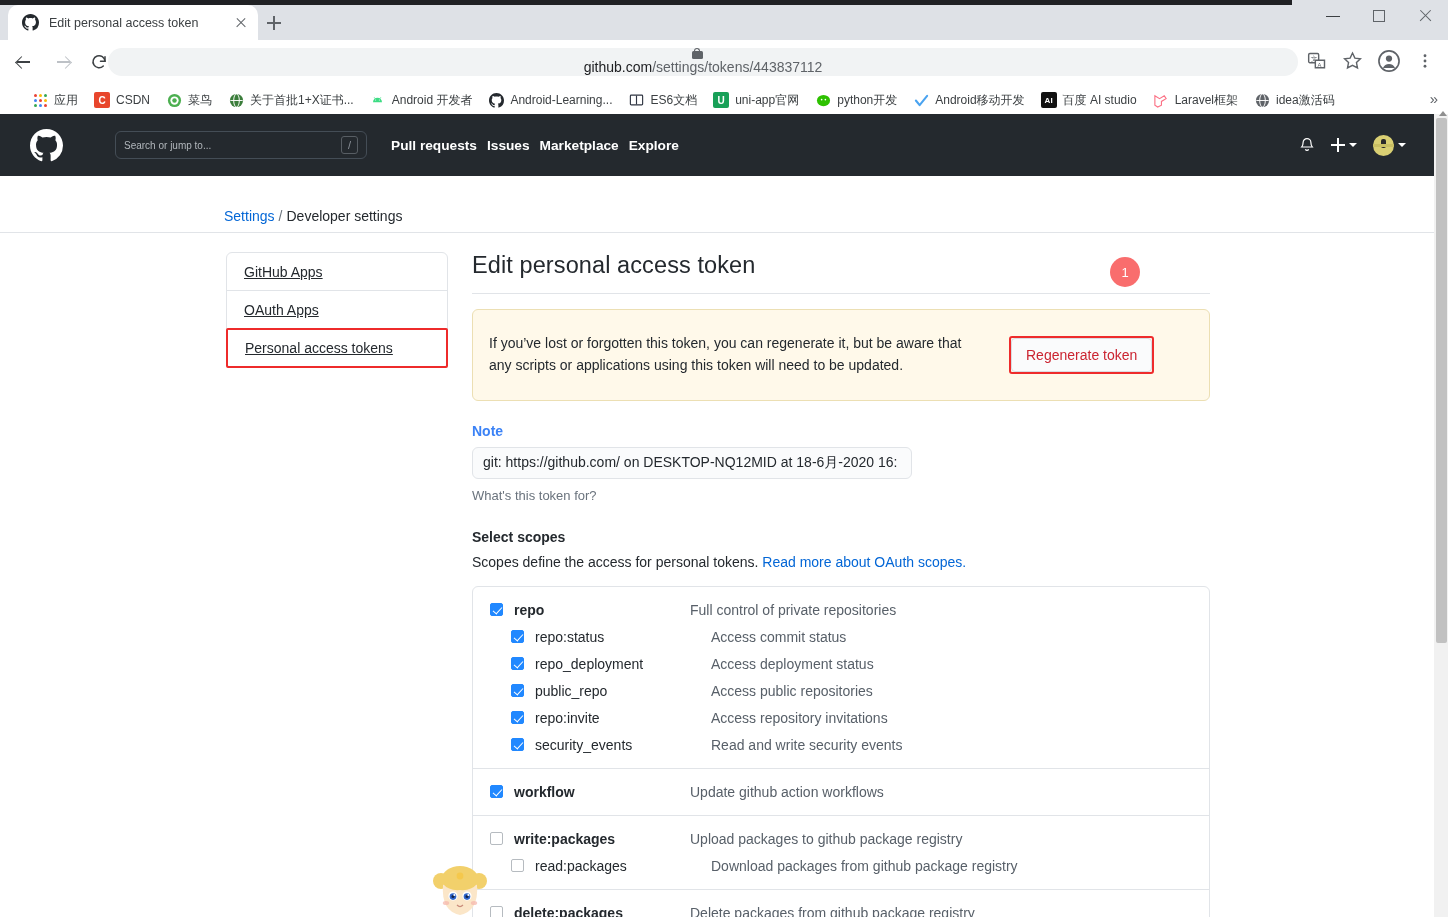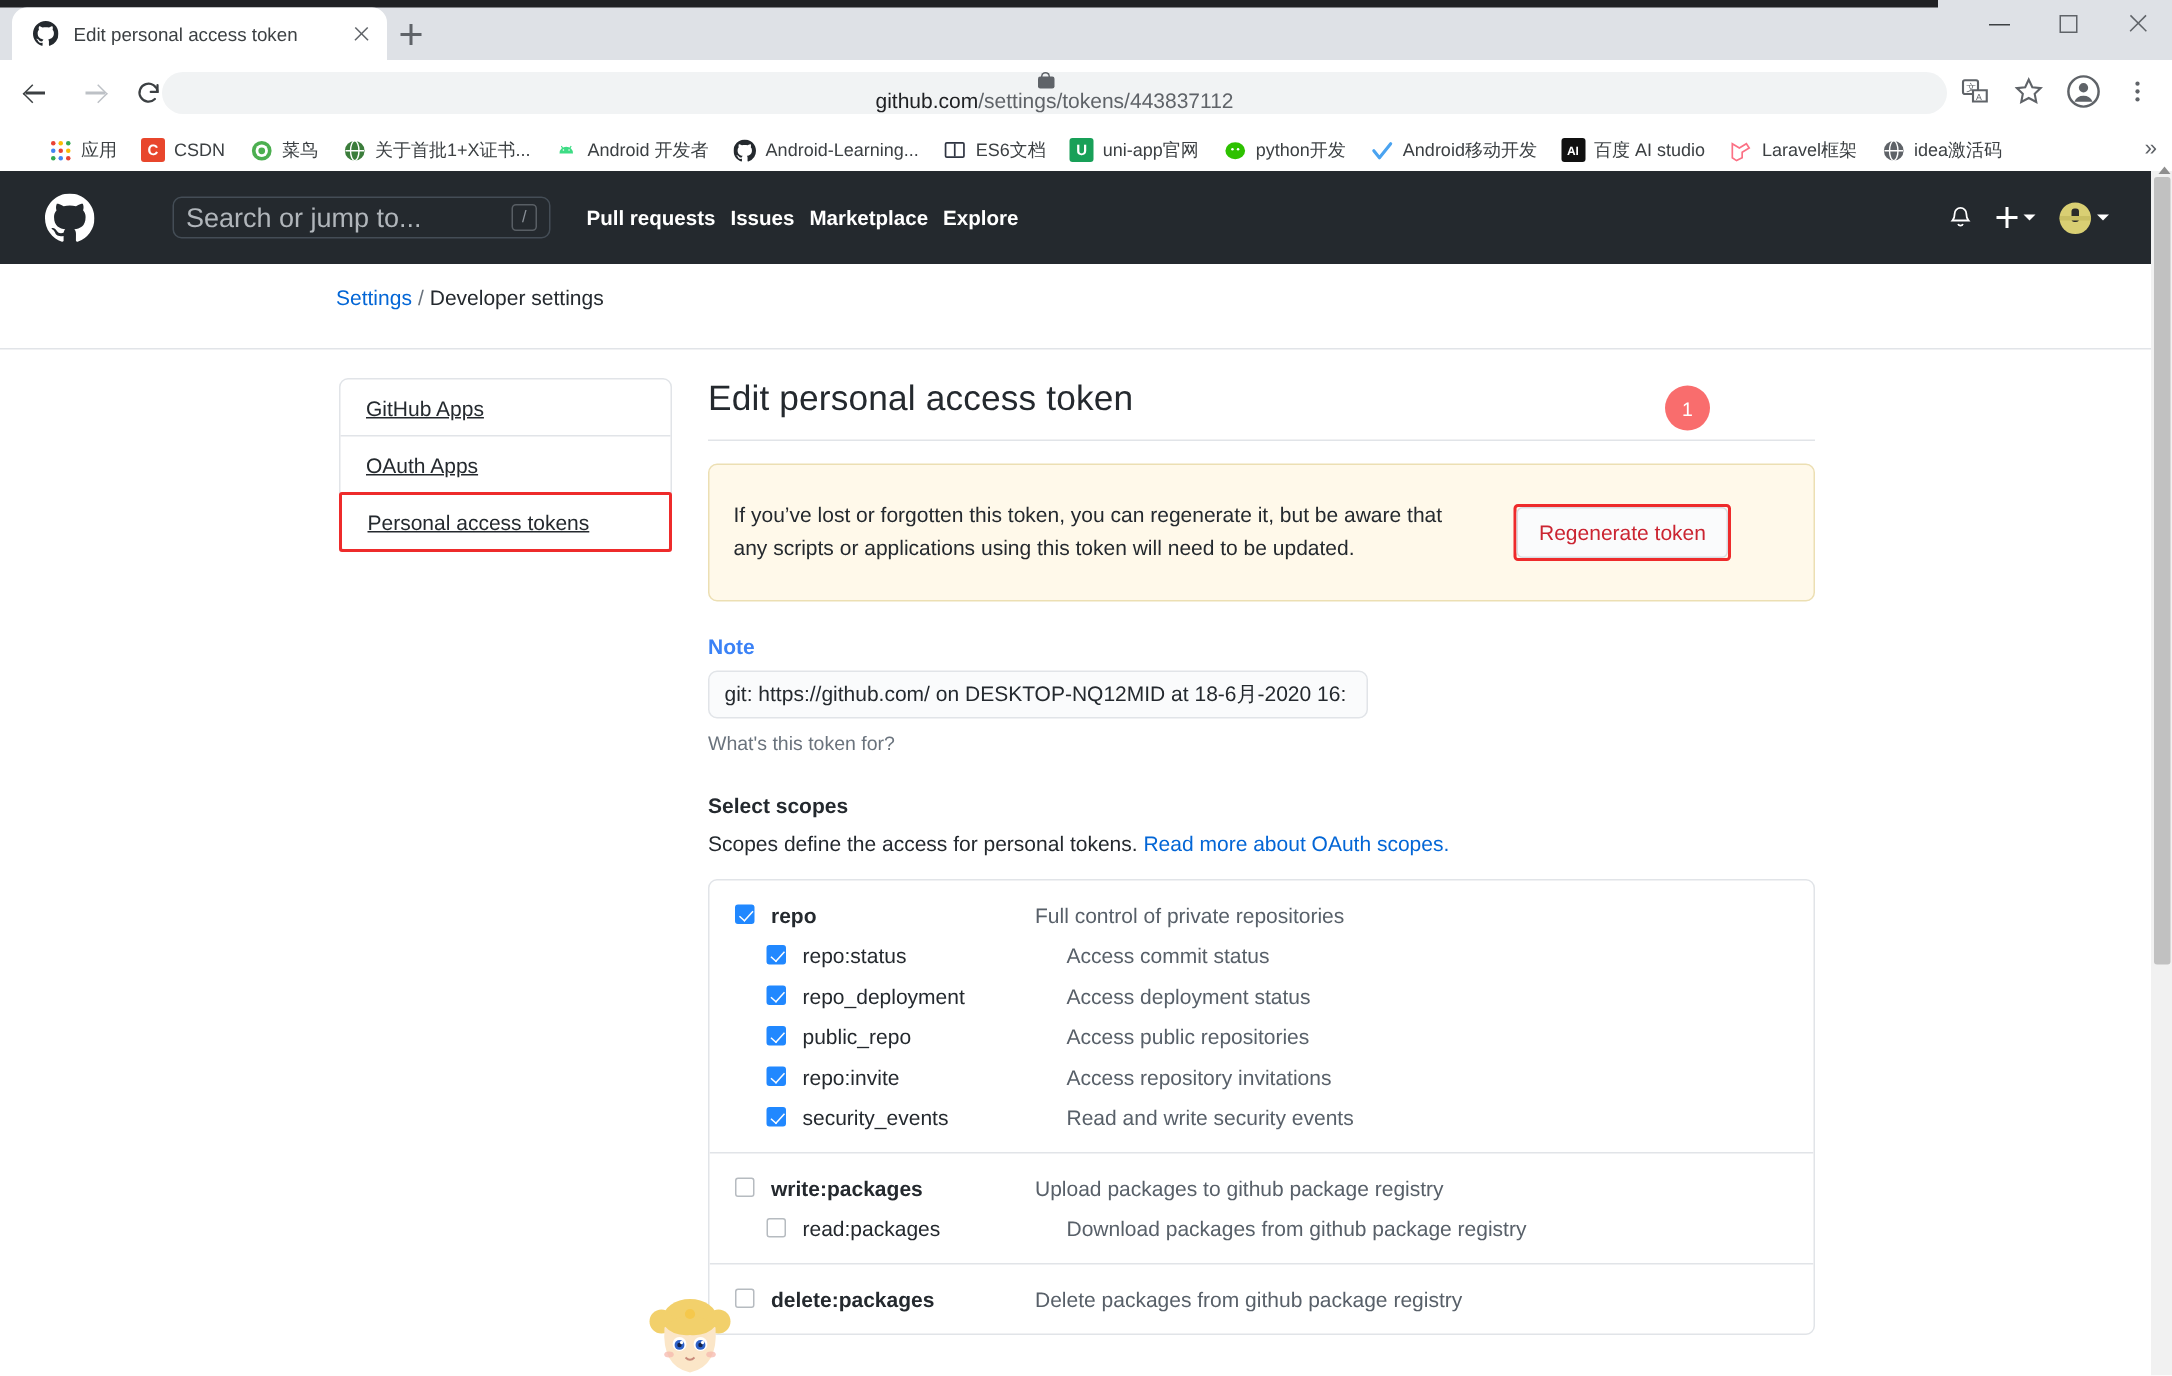--- a/index.html
+++ b/index.html
@@ -124,21 +124,21 @@
   .gh-header {
     position: absolute; top: 0; left: 0; width: 1434px; height: 62px;
     background: #24292e; display: flex; align-items: center;
   }
   .gh-logo { margin-left: 30px; width: 33px; height: 33px; }
   .gh-search {
     margin-left: 52px; width: 252px; height: 28px; border: 1px solid #444d56;
     border-radius: 6px; display: flex; align-items: center; padding: 0 8px;
     background: transparent;
   }
-  .gh-search-ph { flex: 1 1 auto; font-size: 18px; color: #b1b6bb; }
+  .gh-search-ph { flex: 1 1 auto; font-size: 10px; color: #b1b6bb; }
   .slashkey {
     width: 17px; height: 18px; border: 1px solid #585e64; border-radius: 3px;
     color: #8b9199; font-size: 11px; display: flex; align-items: center; justify-content: center;
   }
   .gh-nav { display: flex; align-items: center; gap: 10px; margin-left: 24px; }
   .gh-nav a { font-size: 13.7px; color: #fff; font-weight: 600; text-decoration: none; white-space: nowrap; }
   .gh-right { position: absolute; right: 28px; top: 0; height: 62px; display: flex; align-items: center; gap: 16px; }
   .bell { width: 16px; height: 18px; position: relative; }
   .plus-wrap, .avatar-wrap { display: flex; align-items: center; gap: 4px; }
   .caret { width: 0; height: 0; border-left: 4px solid transparent; border-right: 4px solid transparent; border-top: 4px solid #fff; }
@@ -147,21 +147,21 @@
   .plus::after  { content:""; position:absolute; left:6.2px; top:0; width:1.8px; height:14px; background:#fff; }
   .avatar { width: 21px; height: 21px; border-radius: 50%; background: #d9cf73; position: relative; overflow: hidden; }
   .avatar::before { content:""; position:absolute; left:8px; top:4px; width:5px; height:9px; background:#2a2a2a; border-radius:2px; }
   .avatar::after { content:""; position:absolute; left:0px; top:9px; width:21px; height:3px; background:#c9bf63; }
 
   
   .crumbband {
     position: absolute; top: 62px; left: 0; width: 1434px; height: 57px;
     background: #fff; border-bottom: 1px solid #e1e4e8;
   }
-  .crumb { position: absolute; left: 224px; top: 14px; font-size: 14px; color: #24292e; white-space: nowrap; }
+  .crumb { position: absolute; left: 224px; top: 32px; font-size: 14px; color: #24292e; white-space: nowrap; }
   .crumb a { color: #0366d6; text-decoration: none; }
   .crumb .sep { color: #6a737d; margin: 0 4px; }
 
   
   .sidemenu {
     position: absolute; left: 226px; top: 138px; width: 222px;
     border: 1px solid #e1e4e8; border-radius: 6px; background: #fff;
   }
   .sidemenu-item {
     height: 38px; display: flex; align-items: center; padding-left: 17px;
@@ -548,20 +548,27 @@
             </div>
             <div class="scope-row child">
               <span class="cb on"></span>
               <span class="scope-name">repo:invite</span>
               <span class="scope-desc">Access repository invitations</span>
             </div>
             <div class="scope-row child">
               <span class="cb on"></span>
               <span class="scope-name">security_events</span>
               <span class="scope-desc">Read and write security events</span>
+            </div>
+          </div>
+          <div class="scope-group">
+            <div class="scope-row parent">
+              <span class="cb on"></span>
+              <span class="scope-name">workflow</span>
+              <span class="scope-desc">Update github action workflows</span>
             </div>
           </div>
           <div class="scope-group">
             <div class="scope-row parent">
               <span class="cb"></span>
               <span class="scope-name">write:packages</span>
               <span class="scope-desc">Upload packages to github package registry</span>
             </div>
             <div class="scope-row child">
               <span class="cb"></span>

